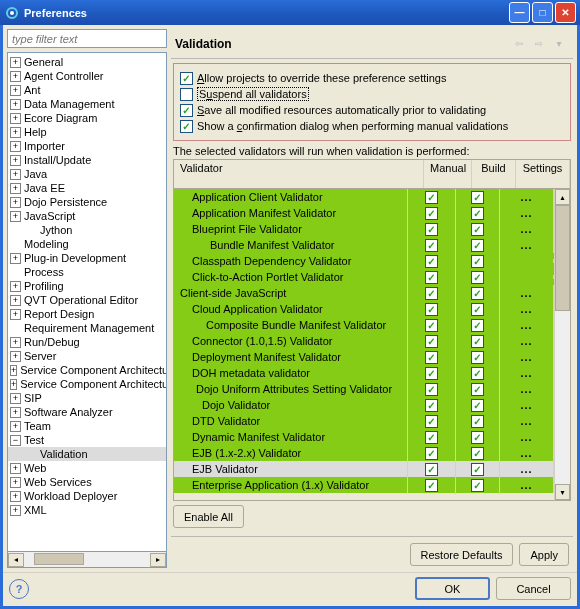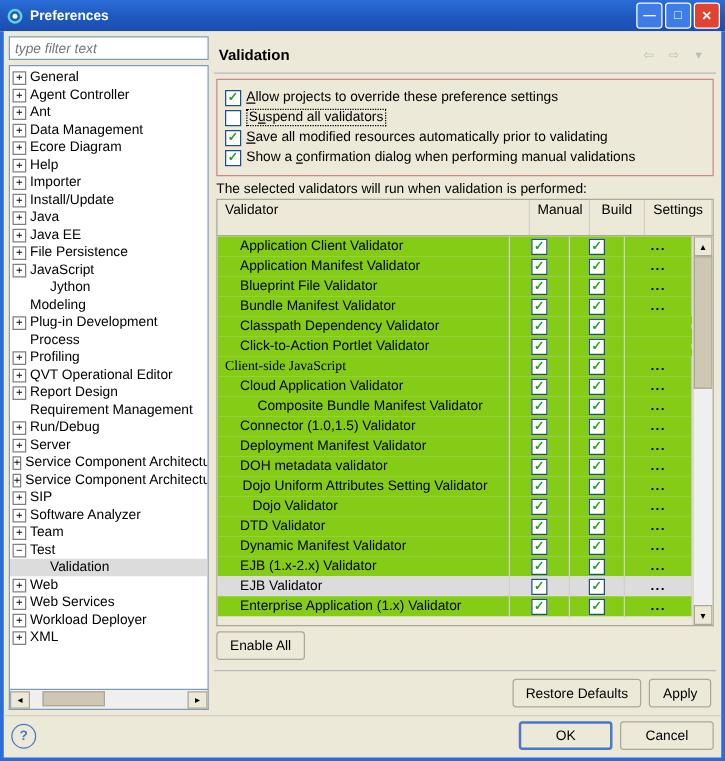--- a/index.html
+++ b/index.html
@@ -115,21 +115,21 @@
           <div class="tree-row">
             <span class="twist">+</span>
             <span>Java</span>
           </div>
           <div class="tree-row">
             <span class="twist">+</span>
             <span>Java EE</span>
           </div>
           <div class="tree-row">
             <span class="twist">+</span>
-            <span>File Persistence</span>
+            <span>Dojo Persistence</span>
           </div>
           <div class="tree-row">
             <span class="twist">+</span>
             <span>JavaScript</span>
           </div>
           <div class="tree-row indent">
             <span class="twist blank"></span>
             <span>Jython</span>
           </div>
           <div class="tree-row">
@@ -269,39 +269,39 @@
                 <span class="col col-b"><span class="chk checked"></span></span>
                 <span class="col col-s"><span class="ellipsis">...</span></span>
               </div>
               <div class="row">
                 <span class="col col-val" style="padding-left: 18px;">   Blueprint File Validator</span>
                 <span class="col col-m"><span class="chk checked"></span></span>
                 <span class="col col-b"><span class="chk checked"></span></span>
                 <span class="col col-s"><span class="ellipsis">...</span></span>
               </div>
               <div class="row">
-                <span class="col col-val" style="padding-left: 18px;">   Bundle Manifest Validator</span>
+                <span class="col col-val" style="padding-left: 36px;">   Bundle Manifest Validator</span>
                 <span class="col col-m"><span class="chk checked"></span></span>
                 <span class="col col-b"><span class="chk checked"></span></span>
                 <span class="col col-s"><span class="ellipsis">...</span></span>
               </div>
               <div class="row">
                 <span class="col col-val" style="padding-left: 18px;">   Classpath Dependency Validator</span>
                 <span class="col col-m"><span class="chk checked"></span></span>
                 <span class="col col-b"><span class="chk checked"></span></span>
                 <span class="col col-s"></span>
               </div>
               <div class="row">
                 <span class="col col-val" style="padding-left: 18px;">   Click-to-Action Portlet Validator</span>
                 <span class="col col-m"><span class="chk checked"></span></span>
                 <span class="col col-b"><span class="chk checked"></span></span>
                 <span class="col col-s"></span>
               </div>
               <div class="row">
-                <span class="col col-val" style=" font-family: Liberation Serif, serif;">   Client-side JavaScript</span>
+                <span class="col col-val" style="">   Client-side JavaScript</span>
                 <span class="col col-m"><span class="chk checked"></span></span>
                 <span class="col col-b"><span class="chk checked"></span></span>
                 <span class="col col-s"><span class="ellipsis">...</span></span>
               </div>
               <div class="row">
                 <span class="col col-val" style="padding-left: 18px;">   Cloud Application Validator</span>
                 <span class="col col-m"><span class="chk checked"></span></span>
                 <span class="col col-b"><span class="chk checked"></span></span>
                 <span class="col col-s"><span class="ellipsis">...</span></span>
               </div>
@@ -323,21 +323,21 @@
                 <span class="col col-b"><span class="chk checked"></span></span>
                 <span class="col col-s"><span class="ellipsis">...</span></span>
               </div>
               <div class="row">
                 <span class="col col-val" style="padding-left: 18px;">   DOH metadata validator</span>
                 <span class="col col-m"><span class="chk checked"></span></span>
                 <span class="col col-b"><span class="chk checked"></span></span>
                 <span class="col col-s"><span class="ellipsis">...</span></span>
               </div>
               <div class="row">
-                <span class="col col-val" style="padding-left: 9px; text-align: center;">   Dojo Uniform Attributes Setting Validator</span>
+                <span class="col col-val" style="padding-left: 22px;">   Dojo Uniform Attributes Setting Validator</span>
                 <span class="col col-m"><span class="chk checked"></span></span>
                 <span class="col col-b"><span class="chk checked"></span></span>
                 <span class="col col-s"><span class="ellipsis">...</span></span>
               </div>
               <div class="row">
                 <span class="col col-val" style="padding-left: 28px;">   Dojo Validator</span>
                 <span class="col col-m"><span class="chk checked"></span></span>
                 <span class="col col-b"><span class="chk checked"></span></span>
                 <span class="col col-s"><span class="ellipsis">...</span></span>
               </div>

